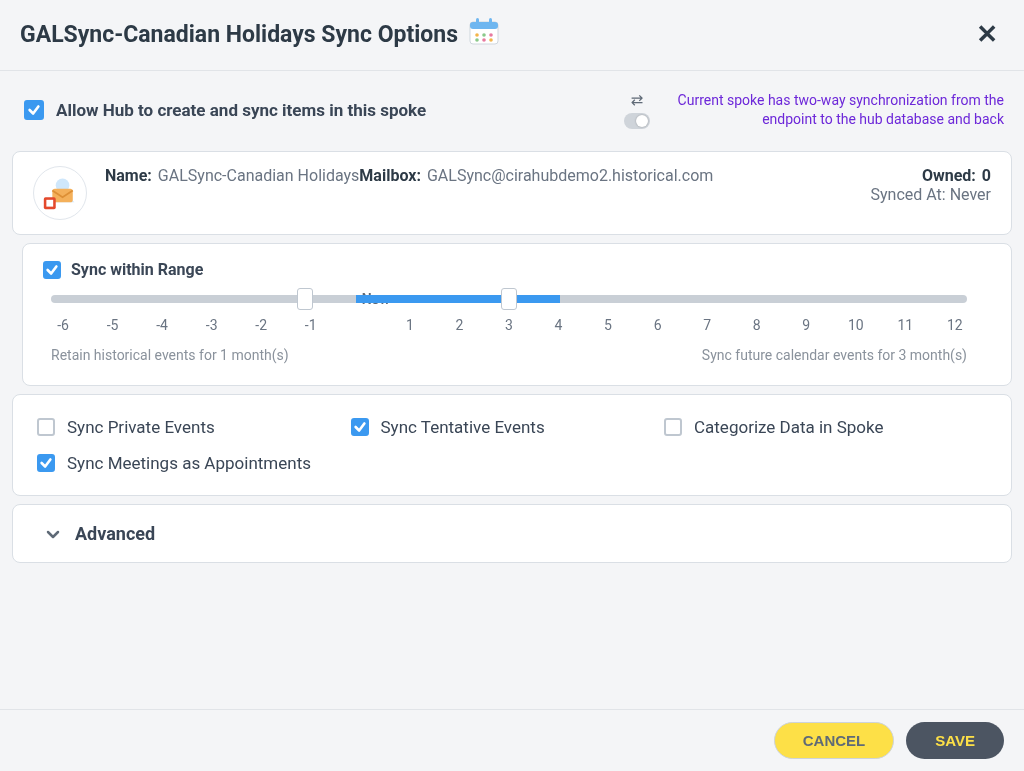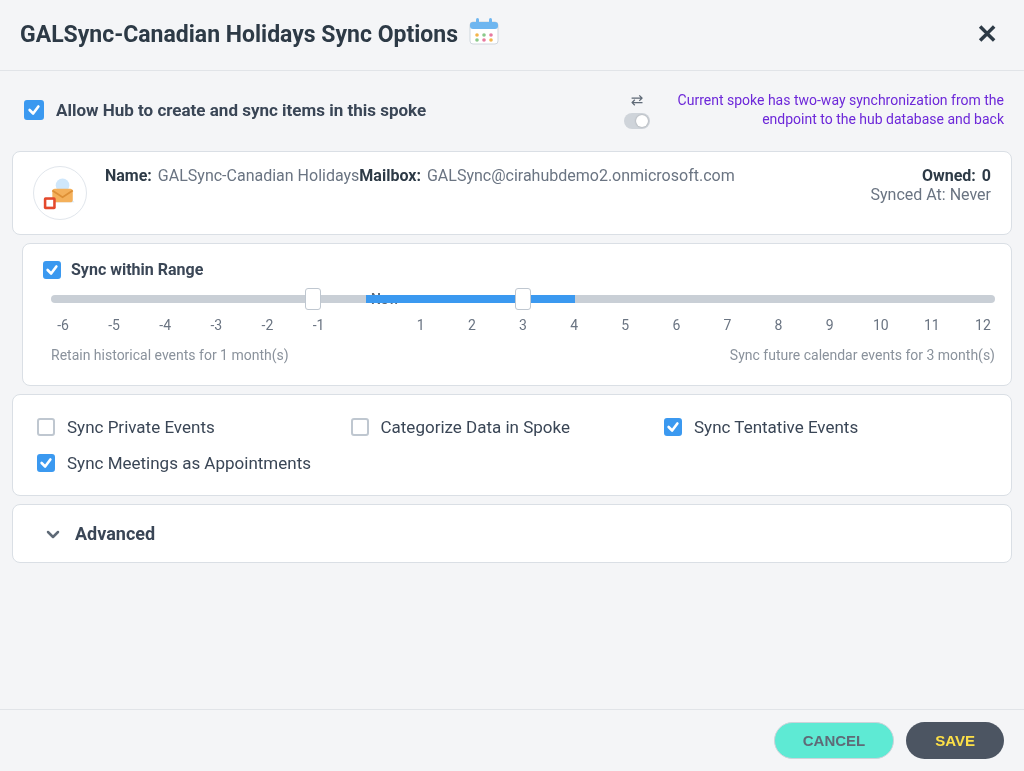--- a/index.html
+++ b/index.html
@@ -91,21 +91,21 @@
       position: relative; overflow: visible;
       display: flex; align-items: center; justify-content: center;
     }
     .avatar svg { width: 46px; height: 46px; }
     .spoke-fields { flex: 1; display: flex; flex-direction: row; }
     .kv { font-size: 16px; color: #2d3a46; }
     .kv .k { font-weight: 700; margin-right: 6px; color: #2d3a46; }
     .kv .v { color: #6a7482; }
     .spoke-right { text-align: right; }
     .spoke-right .kv { font-size: 16px; }
-    .range-card { padding: 16px 8px 22px 20px; margin-left: 22px; }
+    .range-card { padding: 16px 36px 22px 20px; margin-left: 22px; }
     .range-head { display: flex; align-items: center; gap: 10px; margin-bottom: 16px; }
     .range-head .lbl { font-size: 16px; font-weight: 700; color: #3a4656; }
     .slider-wrap { position: relative; padding: 0 8px; }
     .slider-now {
       position: absolute; left: calc(6/18 * 100%); transform: translateX(8px);
       top: -4px; font-size: 14px; color: #5e6873; font-weight: 600;
     }
     .slider-track {
       height: 8px; background: #c9cfd6; border-radius: 4px; position: relative;
       margin-top: 12px;
@@ -134,21 +134,21 @@
       position: absolute; bottom: 0; left: 0; right: 0;
       border-top: 1px solid #e1e4e8;
       background: #f4f5f7;
       display: flex; justify-content: flex-end; align-items: center;
       padding: 12px 20px; gap: 12px;
     }
     .btn {
       padding: 9px 28px; border-radius: 22px; font-size: 15px; font-weight: 700;
       cursor: pointer; border: 1px solid transparent;
     }
-    .btn-cancel { background: #5eead4; border-color: #cdd3da; color: #5f6a77; }
+    .btn-cancel { background: #fde047; border-color: #cdd3da; color: #5f6a77; }
     .btn-save { background: #4c5562; color: #fde047; }
   </style>
 </head>
 <body>
 
 <div class="header">
   <h1>GALSync-Canadian Holidays Sync Options</h1>
   <span class="cal-icon">
     <svg width="36" height="36" viewBox="0 0 36 36">
       <rect x="4" y="8" width="28" height="22" rx="3" fill="#fff" stroke="#cfd6dd"></rect>
@@ -189,21 +189,21 @@
       <circle cx="30" cy="18" r="8" fill="#cfe7fb"></circle>
       <path d="M16 38 q14 -16 28 0" fill="#cfe7fb"></path>
       <rect x="18" y="22" width="24" height="16" rx="3" fill="#f4b05a"></rect>
       <path d="M18 24 L30 32 L42 24" stroke="#dd8f35" stroke-width="2" fill="none"></path>
       <rect x="8" y="32" width="14" height="14" rx="2" fill="#e4492c"></rect>
       <rect x="11" y="35" width="8" height="8" fill="#fff"></rect>
     </svg>
   </div>
   <div class="spoke-fields">
     <div class="kv"><span class="k">Name:</span><span class="v">GALSync-Canadian Holidays</span></div>
-    <div class="kv"><span class="k">Mailbox:</span><span class="v">GALSync@cirahubdemo2.onmicrosoft.com</span></div>
+    <div class="kv"><span class="k">Mailbox:</span><span class="v">GALSync@cirahubdemo2.historical.com</span></div>
   </div>
   <div class="spoke-right">
     <div class="kv"><span class="k">Owned:</span><span style="font-weight:700">0</span></div>
     <div class="kv"><span class="v">Synced At:</span> <span class="v">Never</span></div>
   </div>
 </div>
 
 <div class="card range-card">
   <div class="range-head">
     <span class="checkbox sm checked">
@@ -248,32 +248,32 @@
   </div>
 </div>
 
 <div class="card opts-card">
   <div class="opts-grid">
     <div class="opt">
       <span class="checkbox sm"></span>
       <span class="olabel">Sync Private Events</span>
     </div>
     <div class="opt">
-      <span class="checkbox sm"></span>
-      <span class="olabel">Categorize Data in Spoke</span>
-    </div>
-    <div class="opt">
       <span class="checkbox sm checked">
           <svg viewBox="0 0 16 16">
             <path d="M3 8 L7 12 L13 4" stroke="#fff" stroke-width="3" fill="none" stroke-linecap="round" stroke-linejoin="round"></path>
           </svg>
         </span>
       <span class="olabel">Sync Tentative Events</span>
     </div>
     <div class="opt">
+      <span class="checkbox sm"></span>
+      <span class="olabel">Categorize Data in Spoke</span>
+    </div>
+    <div class="opt">
       <span class="checkbox sm checked">
           <svg viewBox="0 0 16 16">
             <path d="M3 8 L7 12 L13 4" stroke="#fff" stroke-width="3" fill="none" stroke-linecap="round" stroke-linejoin="round"></path>
           </svg>
         </span>
       <span class="olabel">Sync Meetings as Appointments</span>
     </div>
   </div>
 </div>
 

